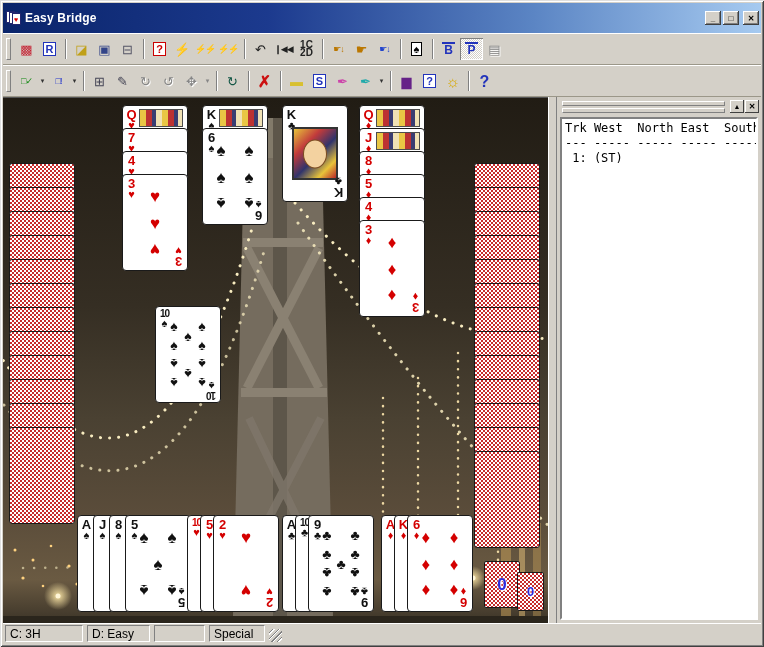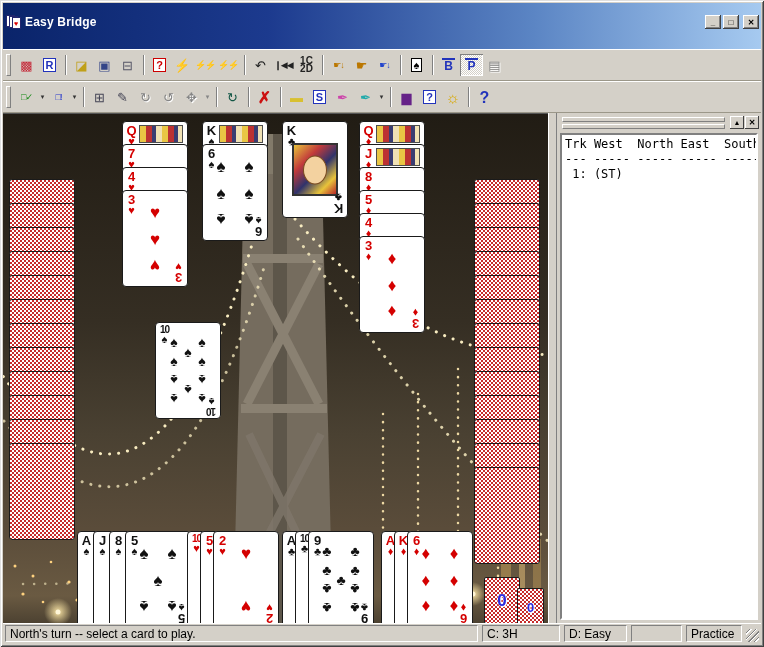--- a/index.html
+++ b/index.html
@@ -2,21 +2,21 @@
 <html><head>
 <meta charset="utf-8">
 <style>
   html,body{margin:0;padding:0;width:764px;height:647px;overflow:hidden;
     font-family:"Liberation Sans",sans-serif;background:#d4d0c8;}
   .window{position:absolute;inset:0;background:#d4d0c8;padding:3px;box-sizing:border-box;
     box-shadow:inset 1px 1px 0 #dfdfdf,inset -1px -1px 0 #404040,inset 2px 2px 0 #fff,inset -2px -2px 0 #808080;
     display:flex;flex-direction:column;}
   
   .titlebar{height:22px;background:linear-gradient(90deg,#0a246a,#1c3a8e 35%,#5b85c4 70%,#a6caf0);
-    display:flex;align-items:flex-start;padding:12px 2px;flex:0 0 auto;}
+    display:flex;align-items:center;padding:4px 2px;flex:0 0 auto;}
   .title-icon{width:16px;height:14px;position:relative;margin:0 3px 0 1px;}
   .title-icon .c1,.title-icon .c2,.title-icon .c3{position:absolute;width:9px;height:12px;background:#fff;border:1px solid #22266e;box-sizing:border-box;}
   .title-icon .c1{left:0;top:0}.title-icon .c2{left:3px;top:1px}.title-icon .c3{left:6px;top:2px}
   .title-icon .h{position:absolute;left:8px;top:5px;font-size:7px;color:#d00;line-height:7px;}
   .title-text{color:#fff;font-weight:bold;font-size:12px;flex:1;letter-spacing:.2px;}
   .winbtn{width:16px;height:14px;background:#d4d0c8;margin-left:2px;display:flex;align-items:center;justify-content:center;
     font-size:8px;font-weight:bold;color:#000;box-shadow:inset -1px -1px 0 #404040,inset 1px 1px 0 #fff,inset -2px -2px 0 #808080;}
   .winbtn.min{align-items:flex-end;padding-bottom:2px;box-sizing:border-box;}
   
   .menubar{height:18px;display:flex;align-items:center;font-size:12px;padding-left:1px;flex:0 0 auto;
@@ -613,21 +613,20 @@
       <div class="listbox">
         <pre>Trk West  North East  South
 --- ----- ----- ----- -----
  1: (ST)</pre>
       </div>
     </div>
 
   </div>
 
   <div class="statusbar">
-    <div class="spanel msg">North's turn -- select a card to play.</div>
     <div class="spanel" style="width:78px">C: 3H</div>
     <div class="spanel" style="width:63px">D: Easy</div>
     <div class="spanel" style="width:51px"></div>
-    <div class="spanel" style="width:56px">Practice</div>
+    <div class="spanel" style="width:56px">Special</div>
     <div class="sizegrip"></div>
   </div>
 
 </div>
 
 </body></html>

